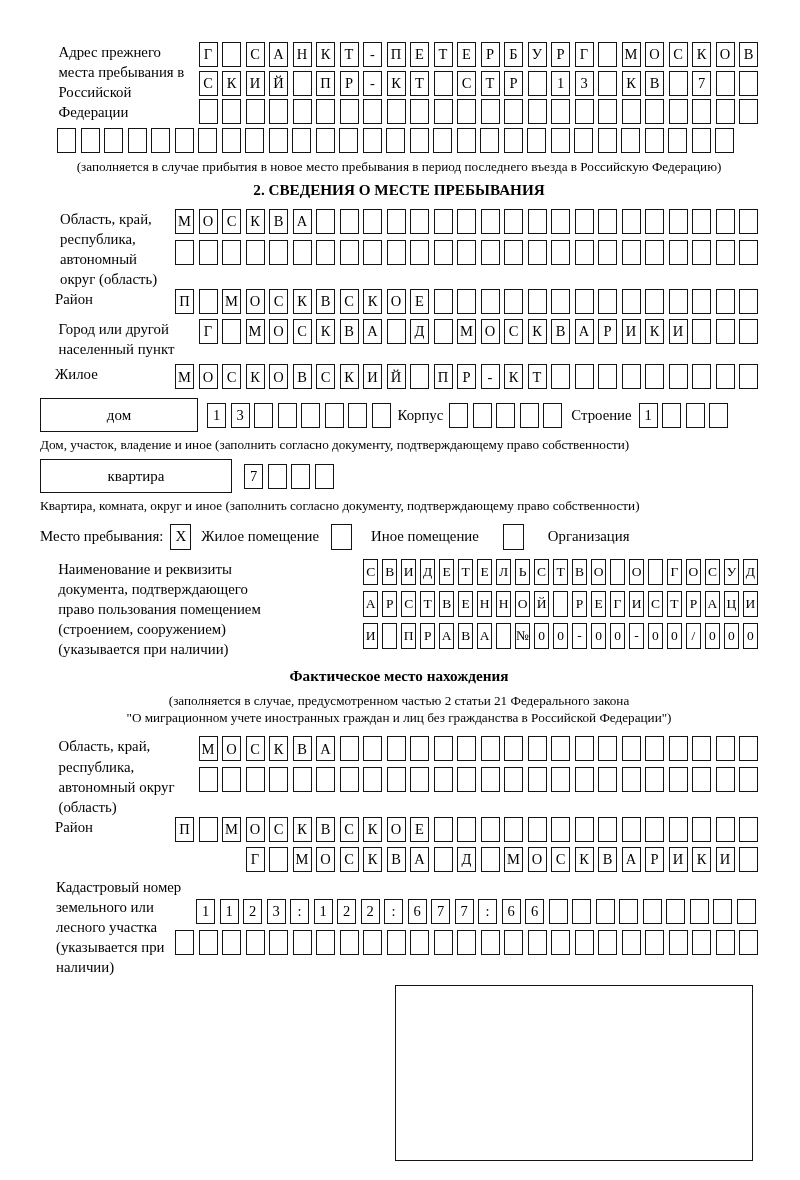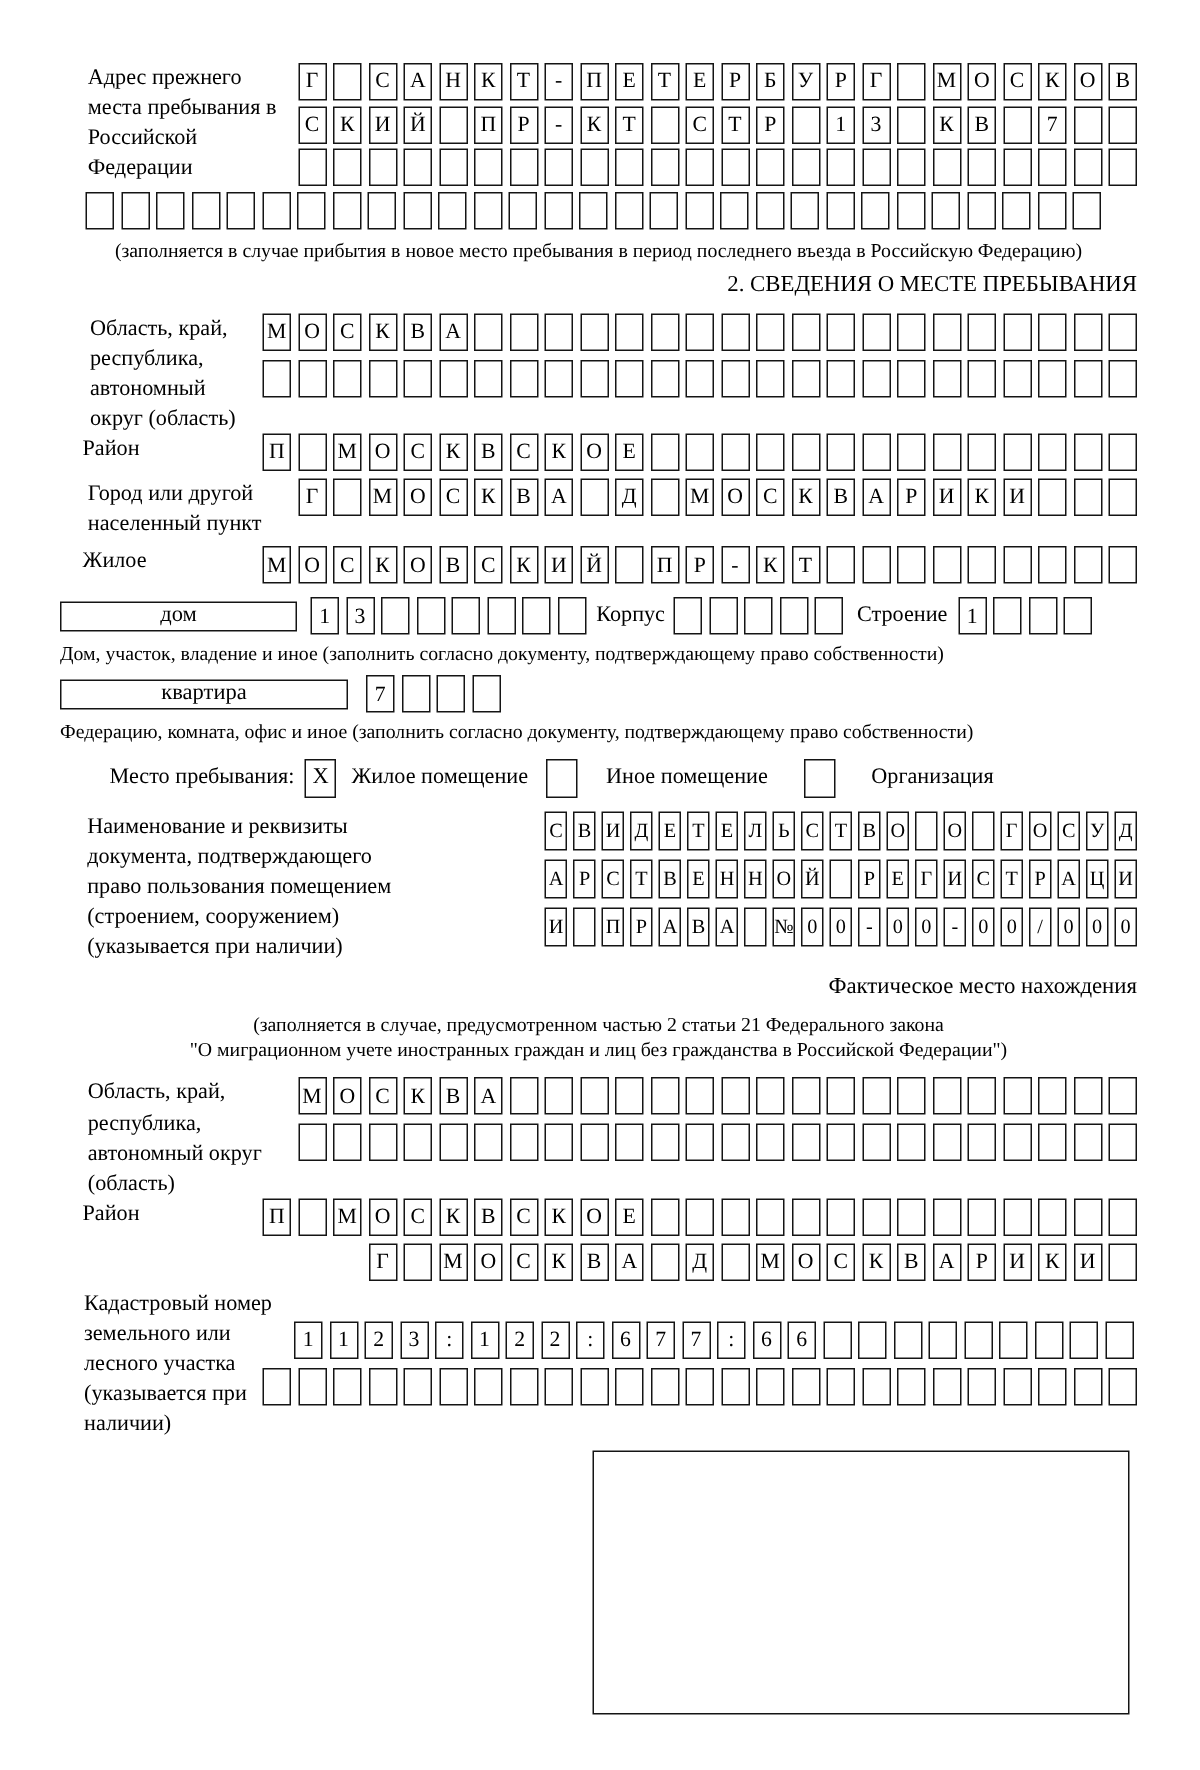--- a/index.html
+++ b/index.html
@@ -24,24 +24,24 @@
   .rows .cellrow { margin-bottom:3.5px; }
   .rows.spread .cellrow { margin-bottom:6px; }
 
   .field { display:flex; align-items:flex-start;justify-content:flex-end; }
   .flabel { flex:0 0 auto; font-size:14.8px; line-height:1.36; } .lw-115 { width:115px; } .lw-120 { width:120px; }
   .lw-140 { width:140px; } .lw-180 { width:180px; }
   .lw-doc { box-sizing:border-box; width:305px; padding-right:78px; }
 
   .note { font-size:13.2px; line-height:1.3; }
   .center { text-align:center; }
-  .sec-title { text-align:right; font-weight:normal; font-size:15.2px; }
+  .sec-title { text-align:center; font-weight:bold; font-size:15.2px; }
 
   .wide-box {
-    box-sizing:border-box; border:1.6px solid #141414; height:20px;
+    box-sizing:border-box; border:1.6px solid #141414; height:34px;
     display:flex; align-items:center; justify-content:center;
     font-size:15px; flex:0 0 auto; background:#fff;
   }
   .inline-row { display:flex; align-items:center; }
   .inline-label { font-size:14.8px; flex:0 0 auto; }
 
   .checkbox {
     box-sizing:border-box; width:21px; height:26px; border:1.6px solid #141414;
     display:flex; align-items:center; justify-content:center; font-size:15px; flex:0 0 auto;
   }
@@ -59,21 +59,21 @@
   .m-smallnote { margin-top:4px; }
   .m-apt       { margin-top:6px; }
   .m-stay      { margin-top:9px; }
   .m-doc       { margin-top:9px; }
   .m-fact      { margin-top:8px; }
   .m-factnote  { margin-top:7px; }
   .m-kad-rows  { margin-top:22px; }
   .m-stamp     { margin-top:8px; }
   .shift-left  { margin-left:-21px; }
 
-  .stay-row { display:flex; align-items:center; font-size:14.8px;margin-left:33px; }
+  .stay-row { display:flex; align-items:center; font-size:14.8px; }
   .stay-row .g10 { margin-left:10px; } .stay-row .g12 { margin-left:12px; }
   .stay-row .g7  { margin-left:7px;  } .stay-row .g19 { margin-left:19px; }
   .stay-row .g24 { margin-left:24px; }
   .stay-note { margin-left:200px; font-size:13.2px; }
 </style>
 </head>
 <body>
 
 <div class="page">
 
@@ -380,21 +380,21 @@
 
   <div class="inline-row m-apt">
     <div class="wide-box" style="width:192px;">квартира</div>
     <div class="cellrow" style="margin-left:12px;">
         <span class="cell">7</span>
         <span class="cell"></span>
         <span class="cell"></span>
         <span class="cell"></span>
       </div>
   </div>
-  <div class="note m-smallnote">Федерацию, комната, офис и иное (заполнить согласно документу, подтверждающему право собственности)</div>
+  <div class="note m-smallnote">Квартира, комната, округ и иное (заполнить согласно документу, подтверждающему право собственности)</div>
 
   <div class="stay-row m-stay">
     <span>Место пребывания:</span>
     <span class="checkbox g7">X</span>
     <span class="g10">Жилое помещение</span>
     <span class="checkbox g12"></span>
     <span class="g19">Иное помещение</span>
     <span class="checkbox g24"></span>
     <span class="g24">Организация</span>
   </div>

